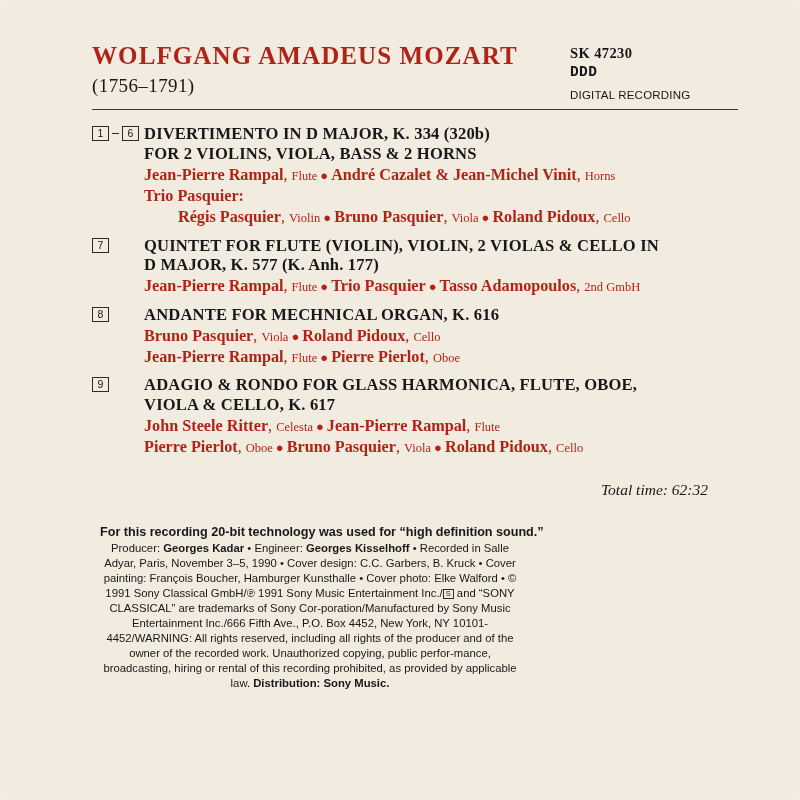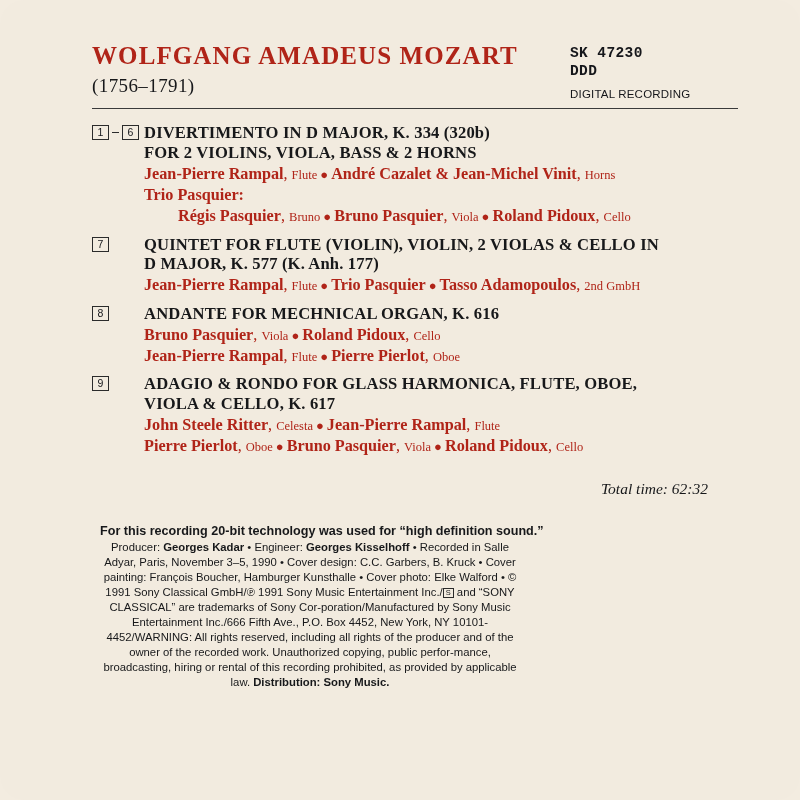--- a/index.html
+++ b/index.html
@@ -47,21 +47,21 @@
     color: #17181a;
     margin-top: 5px;
     letter-spacing: 0.4px;
   }
   .header-right {
     text-align: left;
     padding-top: 3px;
     min-width: 168px;
   }
   .catalog {
-    font-family: Liberation Mono, monospace;
+    font-family: Liberation Serif, serif;
     font-weight: bold;
     font-size: 14.5px;
     letter-spacing: 0.4px;
     color: #15161a;
   }
   .ddd {
     font-family: Liberation Mono, monospace;
     font-weight: bold;
     font-size: 14.5px;
     letter-spacing: 0.4px;
@@ -222,21 +222,21 @@
       <div class="work">
         <div class="tracknums">
           <span class="tnum">1</span>
           <span class="tdash"></span>
           <span class="tnum">6</span>
         </div>
         <div class="work-title">DIVERTIMENTO IN D MAJOR, K. 334 (320b)</div>
         <div class="work-subtitle">FOR 2 VIOLINS, VIOLA, BASS &amp; 2 HORNS</div>
         <div class="perf-line"><span class="name">Jean-Pierre Rampal</span>, <span class="instr">Flute</span><span class="bullet">●</span><span class="name">André Cazalet &amp; Jean-Michel Vinit</span>, <span class="instr">Horns</span></div>
         <div class="perf-line"><span class="ensemble">Trio Pasquier:</span></div>
-        <div class="perf-line indent"><span class="name">Régis Pasquier</span>, <span class="instr">Bruno</span><span class="bullet">●</span><span class="name">Bruno Pasquier</span>, <span class="instr">Viola</span><span class="bullet">●</span><span class="name">Roland Pidoux</span>, <span class="instr">Cello</span></div>
+        <div class="perf-line indent"><span class="name">Régis Pasquier</span>, <span class="instr">Violin</span><span class="bullet">●</span><span class="name">Bruno Pasquier</span>, <span class="instr">Viola</span><span class="bullet">●</span><span class="name">Roland Pidoux</span>, <span class="instr">Cello</span></div>
       </div>
       <div class="work">
         <div class="tracknums">
           <span class="tnum">7</span>
         </div>
         <div class="work-title">QUINTET FOR FLUTE (VIOLIN), VIOLIN, 2 VIOLAS &amp; CELLO IN</div>
         <div class="work-subtitle">D MAJOR, K. 577 (K. Anh. 177)</div>
         <div class="perf-line"><span class="name">Jean-Pierre Rampal</span>, <span class="instr">Flute</span><span class="bullet">●</span><span class="name">Trio Pasquier</span><span class="bullet">●</span><span class="name">Tasso Adamopoulos</span>, <span class="instr">2nd GmbH</span></div>
       </div>
       <div class="work">

